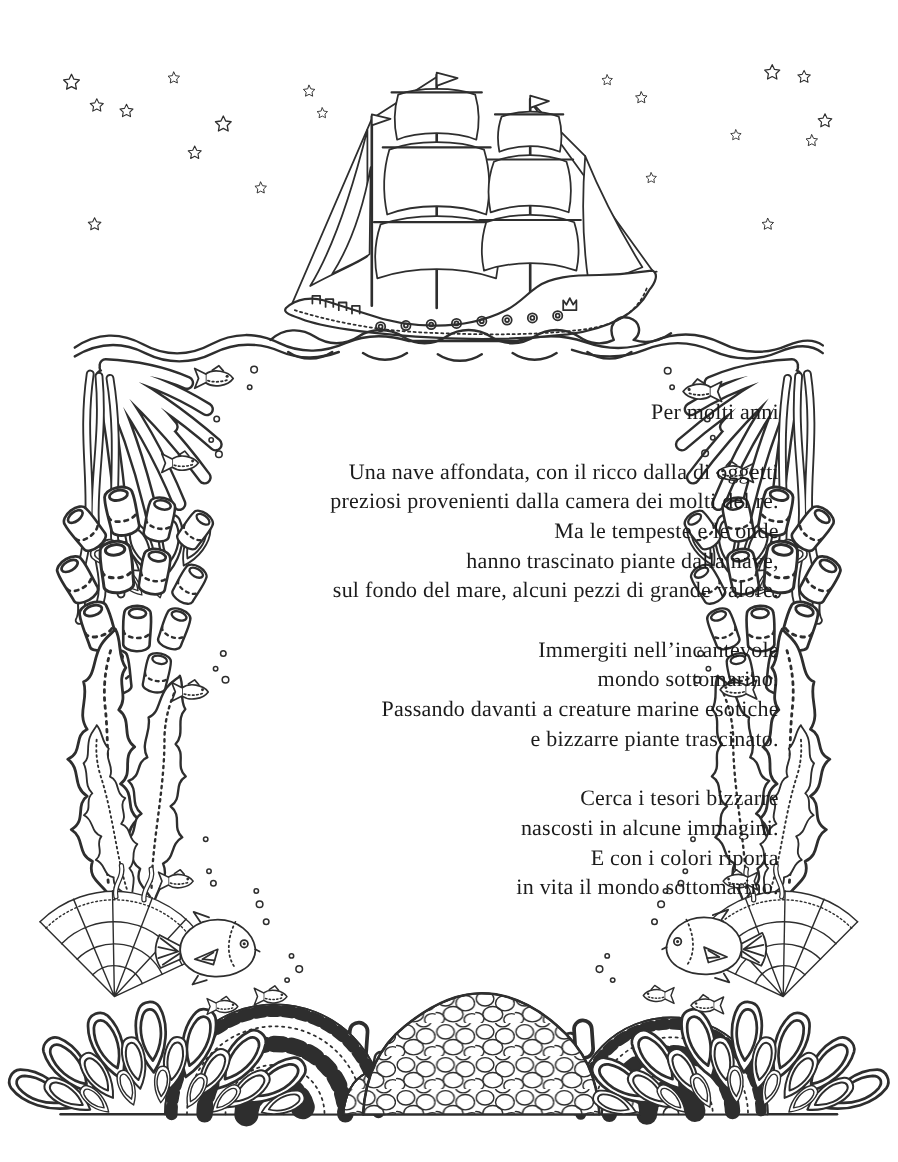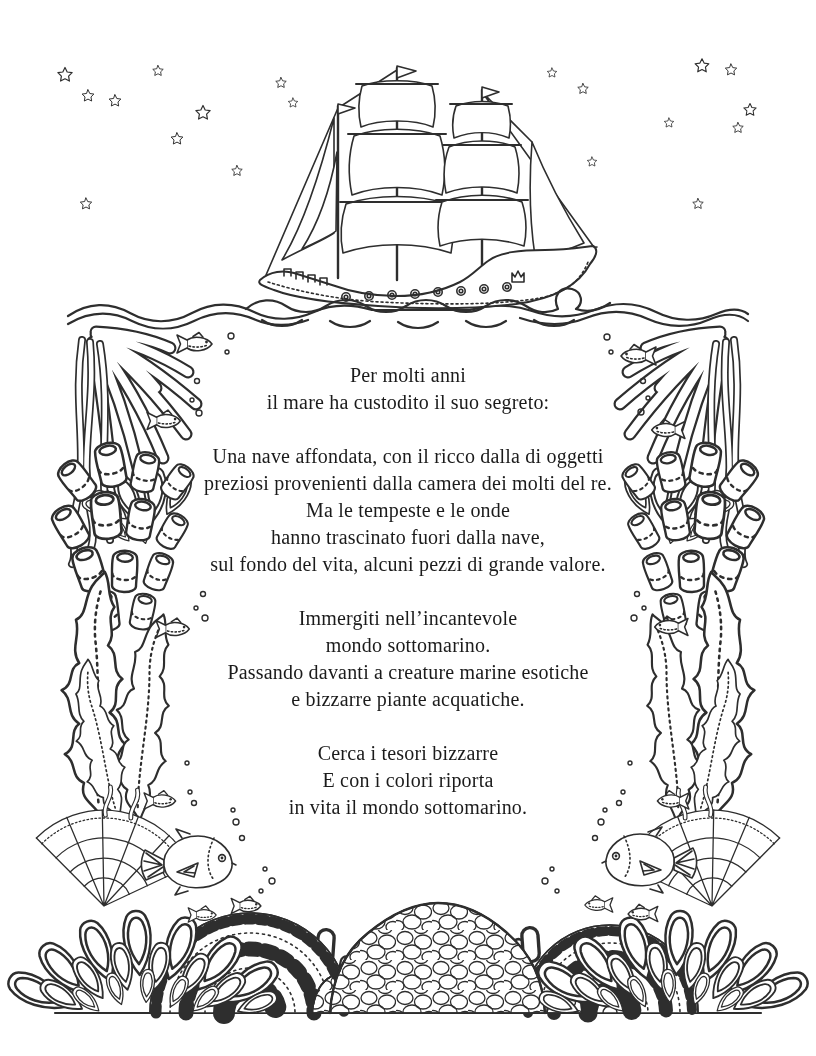--- a/index.html
+++ b/index.html
@@ -1,20 +1,20 @@
 <!DOCTYPE html>
 <html><head>
 <meta charset="utf-8">
 <style>
   html,body{margin:0;padding:0;background:#ffffff;}
   .page{position:relative;width:816px;height:1056px;background:#ffffff;overflow:hidden;
         font-family:"Liberation Serif", serif;}
   #art{position:absolute;left:0;top:0;
        stroke:#2e2e2e;fill:none;stroke-width:1.6;stroke-linecap:round;stroke-linejoin:round;}
-  .poem{position:absolute;left:108px;top:362px;width:600px;text-align:center;
+  .poem{position:absolute;left:108px;top:362px;width:600px;text-align:right;
         color:#1b1b1b;font-size:20px;line-height:27px;letter-spacing:.2px;}
   .poem .para{margin:0 0 27px 0;}
   .w2{stroke-width:2.2}
 </style>
 </head>
 <body>
 
 <div class="page">
 
 <svg id="art" width="816" height="1056" viewBox="0 0 816 1056">
@@ -320,35 +320,35 @@
         <circle cx="605" cy="810" r="2"></circle>
     <circle cx="552" cy="869" r="2"></circle>
         <circle cx="545" cy="881" r="3"></circle>
         <circle cx="557" cy="891" r="2"></circle>
   </g>
 </svg>
 
 <div class="poem">
   <div class="para">
     <div>Per molti anni</div>
-    <div>il mare ha custodito il suo segreto:</div>
   </div>
   <div class="para">
     <div>Una nave affondata, con il ricco dalla di oggetti</div>
     <div>preziosi provenienti dalla camera dei molti del re.</div>
     <div>Ma le tempeste e le onde</div>
-    <div>hanno trascinato fuori dalla nave,</div>
-    <div>sul fondo del vita, alcuni pezzi di grande valore.</div>
+    <div>hanno trascinato piante dalla nave,</div>
+    <div>sul fondo del mare, alcuni pezzi di grande valore.</div>
   </div>
   <div class="para">
     <div>Immergiti nell’incantevole</div>
     <div>mondo sottomarino.</div>
     <div>Passando davanti a creature marine esotiche</div>
-    <div>e bizzarre piante acquatiche.</div>
+    <div>e bizzarre piante trascinato.</div>
   </div>
   <div class="para">
     <div>Cerca i tesori bizzarre</div>
+    <div>nascosti in alcune immagini.</div>
     <div>E con i colori riporta</div>
     <div>in vita il mondo sottomarino.</div>
   </div>
 </div>
 
 </div>
 
 </body></html>

